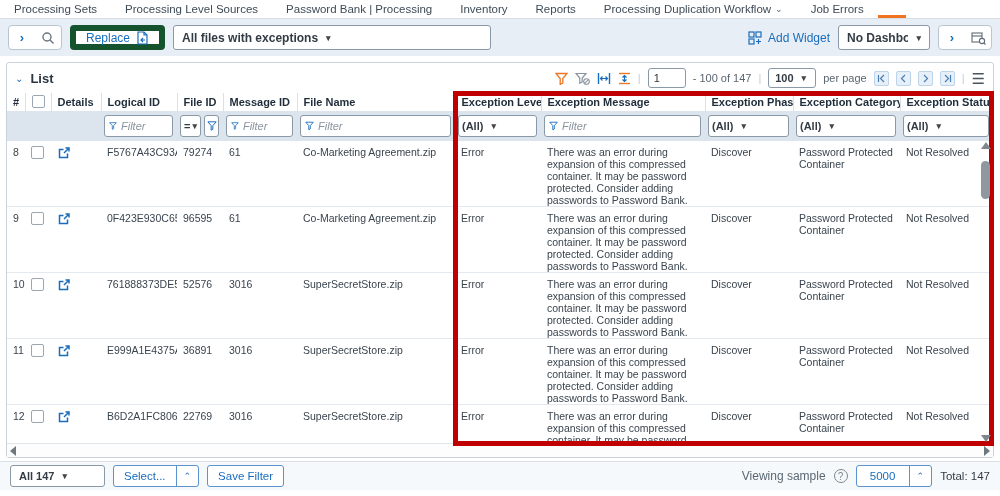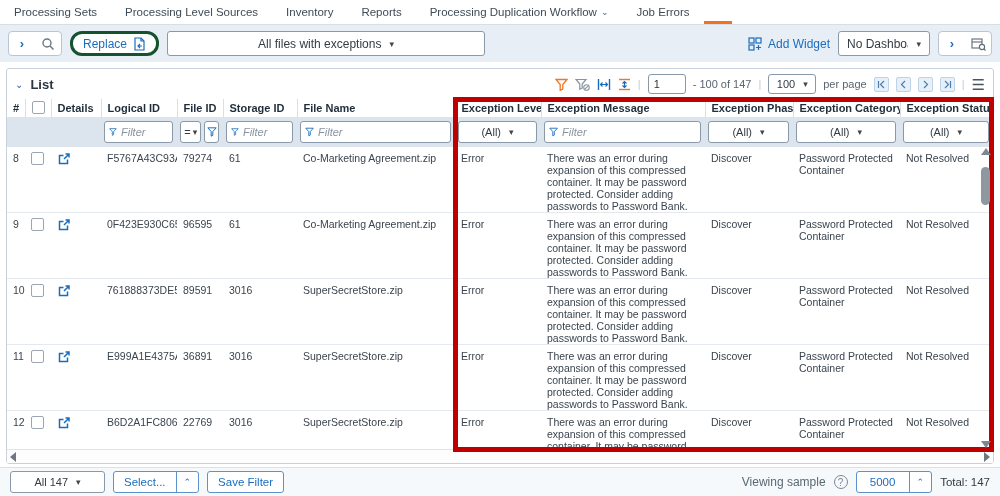--- a/index.html
+++ b/index.html
@@ -1,34 +1,34 @@
 <!DOCTYPE html>
 <html><head>
 <meta charset="utf-8">
 <style>
   * { margin:0; padding:0; box-sizing:border-box; }
   html,body { background:#fff; }
   body { font-family:"Liberation Sans", sans-serif; color:#3a444e; }
   .app { position:relative; width:1000px; height:496px; overflow:hidden; background:#fff; }
 
   
-  .tabbar { display:flex; align-items:stretch; height:25px; border-bottom:1px solid #d8dee4; background:#fff; }
+  .tabbar { display:flex; align-items:stretch; height:19px; border-bottom:1px solid #d8dee4; background:#fff; }
   .tab { display:flex; align-items:center; gap:4px; padding:0 14px; font-size:11.5px; color:#3f4b56; cursor:pointer; white-space:nowrap; }
   .tab.active { color:#1f2a33; font-weight:bold; border-bottom:3px solid #f07321; }
   .tab .chev { color:#5a6570; font-size:9px; }
 
   
   .toolbar { display:flex; align-items:center; height:37px; background:#e8eef5; padding:0 8px; gap:8px; }
   .icon-group { display:flex; align-items:center; background:#fff; border:1px solid #b9c6d2; border-radius:4px; height:25px; }
   .icon-btn { display:flex; align-items:center; justify-content:center; width:26px; height:23px; cursor:pointer; }
   .chev-right { color:#1a6dbd; font-size:13px; font-weight:bold; line-height:1; }
   .btn-outline-blue { display:flex; align-items:center; gap:6px; height:25px; padding:0 10px; background:#fff;
-      border:3px solid #14532d; border-radius:12px; color:#1a6dbd; font-size:12px; cursor:pointer; }
-  .select-box { display:flex; align-items:center; justify-content:center; background:#fff; border:1px solid #8a99a8;
-      border-radius:3px; height:25px; padding:0 8px; font-size:12px; color:#333b44; cursor:pointer; }
+      border:6px solid #14532d; border-radius:4px; color:#1a6dbd; font-size:12px; cursor:pointer; }
+  .select-box { display:flex; align-items:center; justify-content:flex-start; background:#fff; border:1px solid #8a99a8;
+      border-radius:3px; height:25px; padding:0 8px; font-size:12px; color:#333b44; cursor:pointer;font-weight:bold; }
   .select-caret { color:#444; font-size:9px; margin-left:8px; }
   .view-select { width:318px; }
   .spacer { flex:1; }
   .addwidget { display:flex; align-items:center; gap:6px; color:#1a6dbd; font-size:12px; cursor:pointer; }
   .dash-select { width:92px; }
 
   
   .panel { position:relative; margin:6px 6px 0 6px; width:988px; border:1px solid #c9d2db; border-radius:3px; background:#fff; }
   .panel-header { display:flex; align-items:center; height:30px; padding:0 8px; }
   .panel-title { display:flex; align-items:center; gap:7px; font-size:13px; color:#2a3640; font-weight:bold; }
@@ -109,20 +109,23 @@
 <body>
 
 <div class="app">
 
   <div class="tabbar">
     <div class="tab">
         <span>Processing Sets</span>
       </div>
     <div class="tab">
         <span>Processing Level Sources</span>
+      </div>
+    <div class="tab">
+        <span>Password Bank | Processing</span>
       </div>
     <div class="tab">
         <span>Inventory</span>
       </div>
     <div class="tab">
         <span>Reports</span>
       </div>
     <div class="tab">
       <span>Processing Duplication Workflow</span>
       <span class="chev">⌄</span>
@@ -263,21 +266,21 @@
             <col class="c-exc">
             <col class="c-exs">
         </colgroup>
         <thead>
           <tr>
             <th>#</th>
             <th><span class="cb"></span></th>
             <th>Details</th>
             <th>Logical ID</th>
             <th>File ID</th>
-            <th>Storage ID</th>
+            <th>Message ID</th>
             <th>File Name</th>
             <th>Exception Level</th>
             <th>Exception Message</th>
             <th>Exception Phase</th>
             <th>Exception Category</th>
             <th>Exception Status</th>
           </tr>
           <tr class="filter-row">
             <td></td>
               <td></td>
@@ -397,21 +400,21 @@
       <tr class="data-row">
         <td>10</td>
         <td><span class="cb"></span></td>
         <td>
                 <svg width="14" height="14" viewBox="0 0 14 14">
                   <path d="M6.5 3.5H2.5v8h8V7.5" fill="none" stroke="#1a6dbd" stroke-width="1.5"></path>
                   <path d="M8.5 2h3.5v3.5M11.8 2.2L7 7" fill="none" stroke="#1a6dbd" stroke-width="1.5"></path>
                 </svg>
               </td>
         <td>761888373DE55...</td>
-        <td>89591</td>
+        <td>52576</td>
         <td>3016</td>
         <td>SuperSecretStore.zip</td>
         <td>Error</td>
         <td class="msg-cell">There was an error during expansion of this compressed container. It may be password protected. Consider adding passwords to Password Bank.</td>
         <td>Discover</td>
         <td>Password Protected Container</td>
         <td>Not Resolved</td>
       </tr>
 
       <tr class="data-row">

